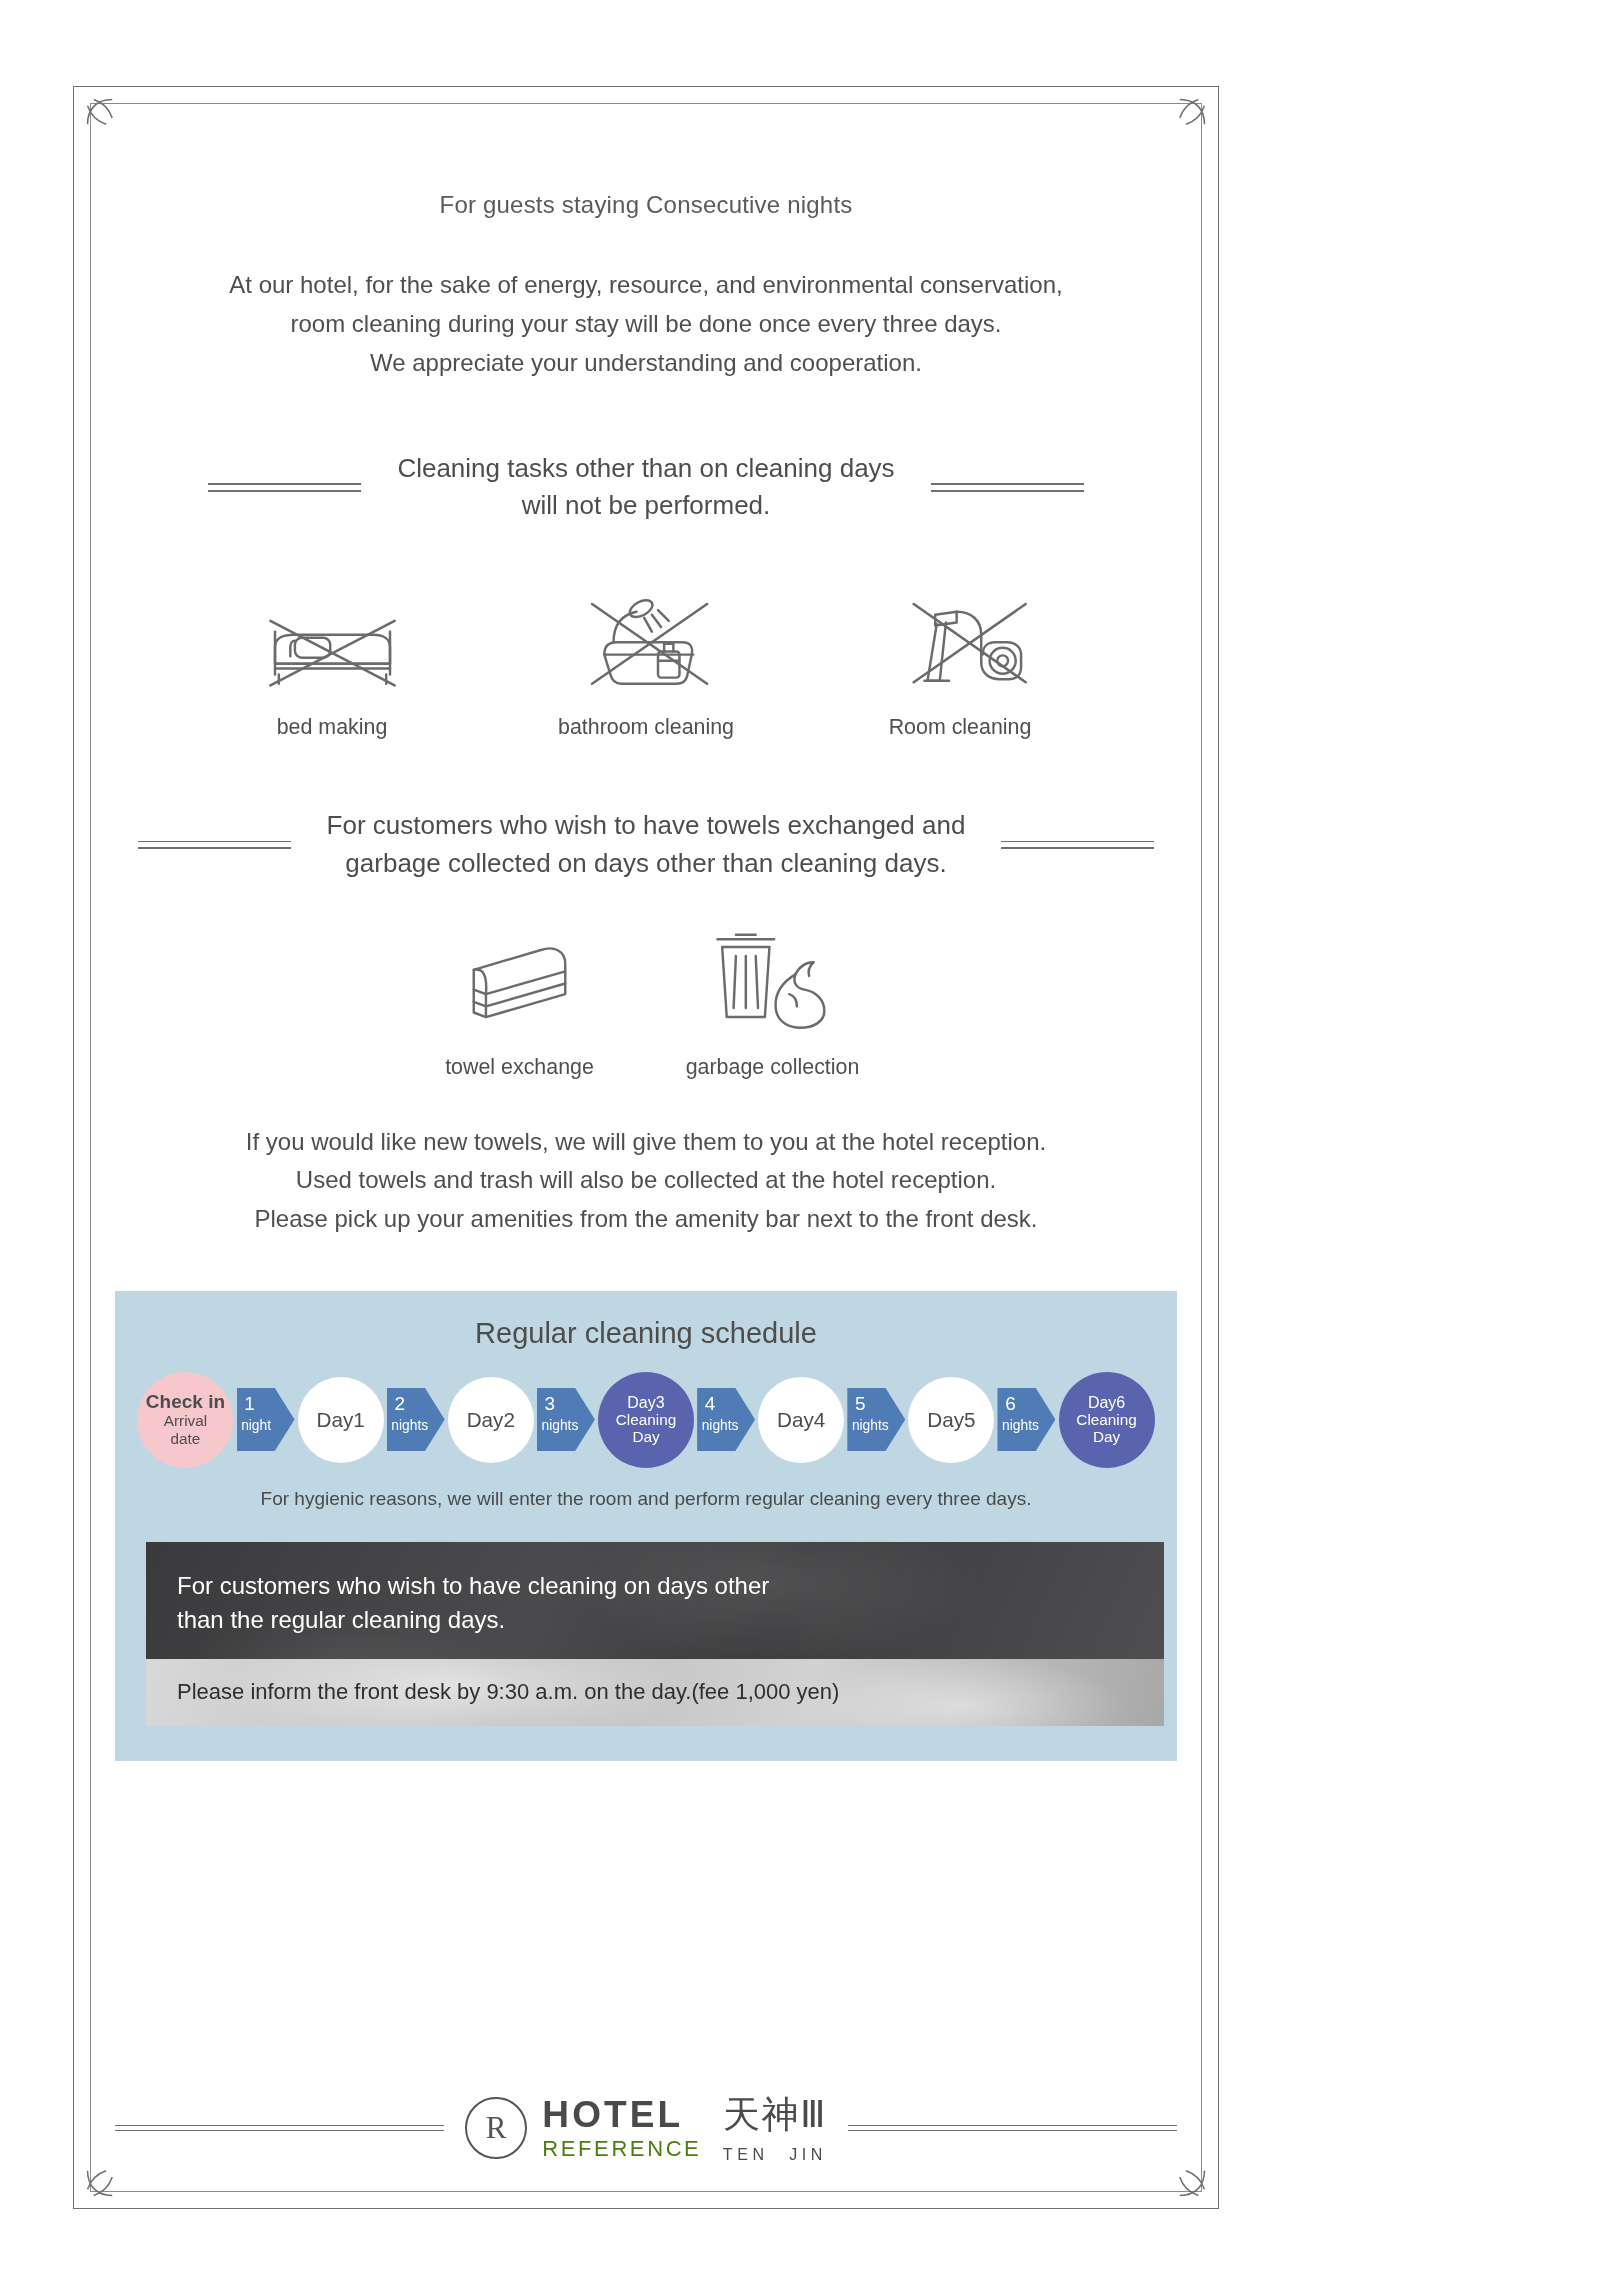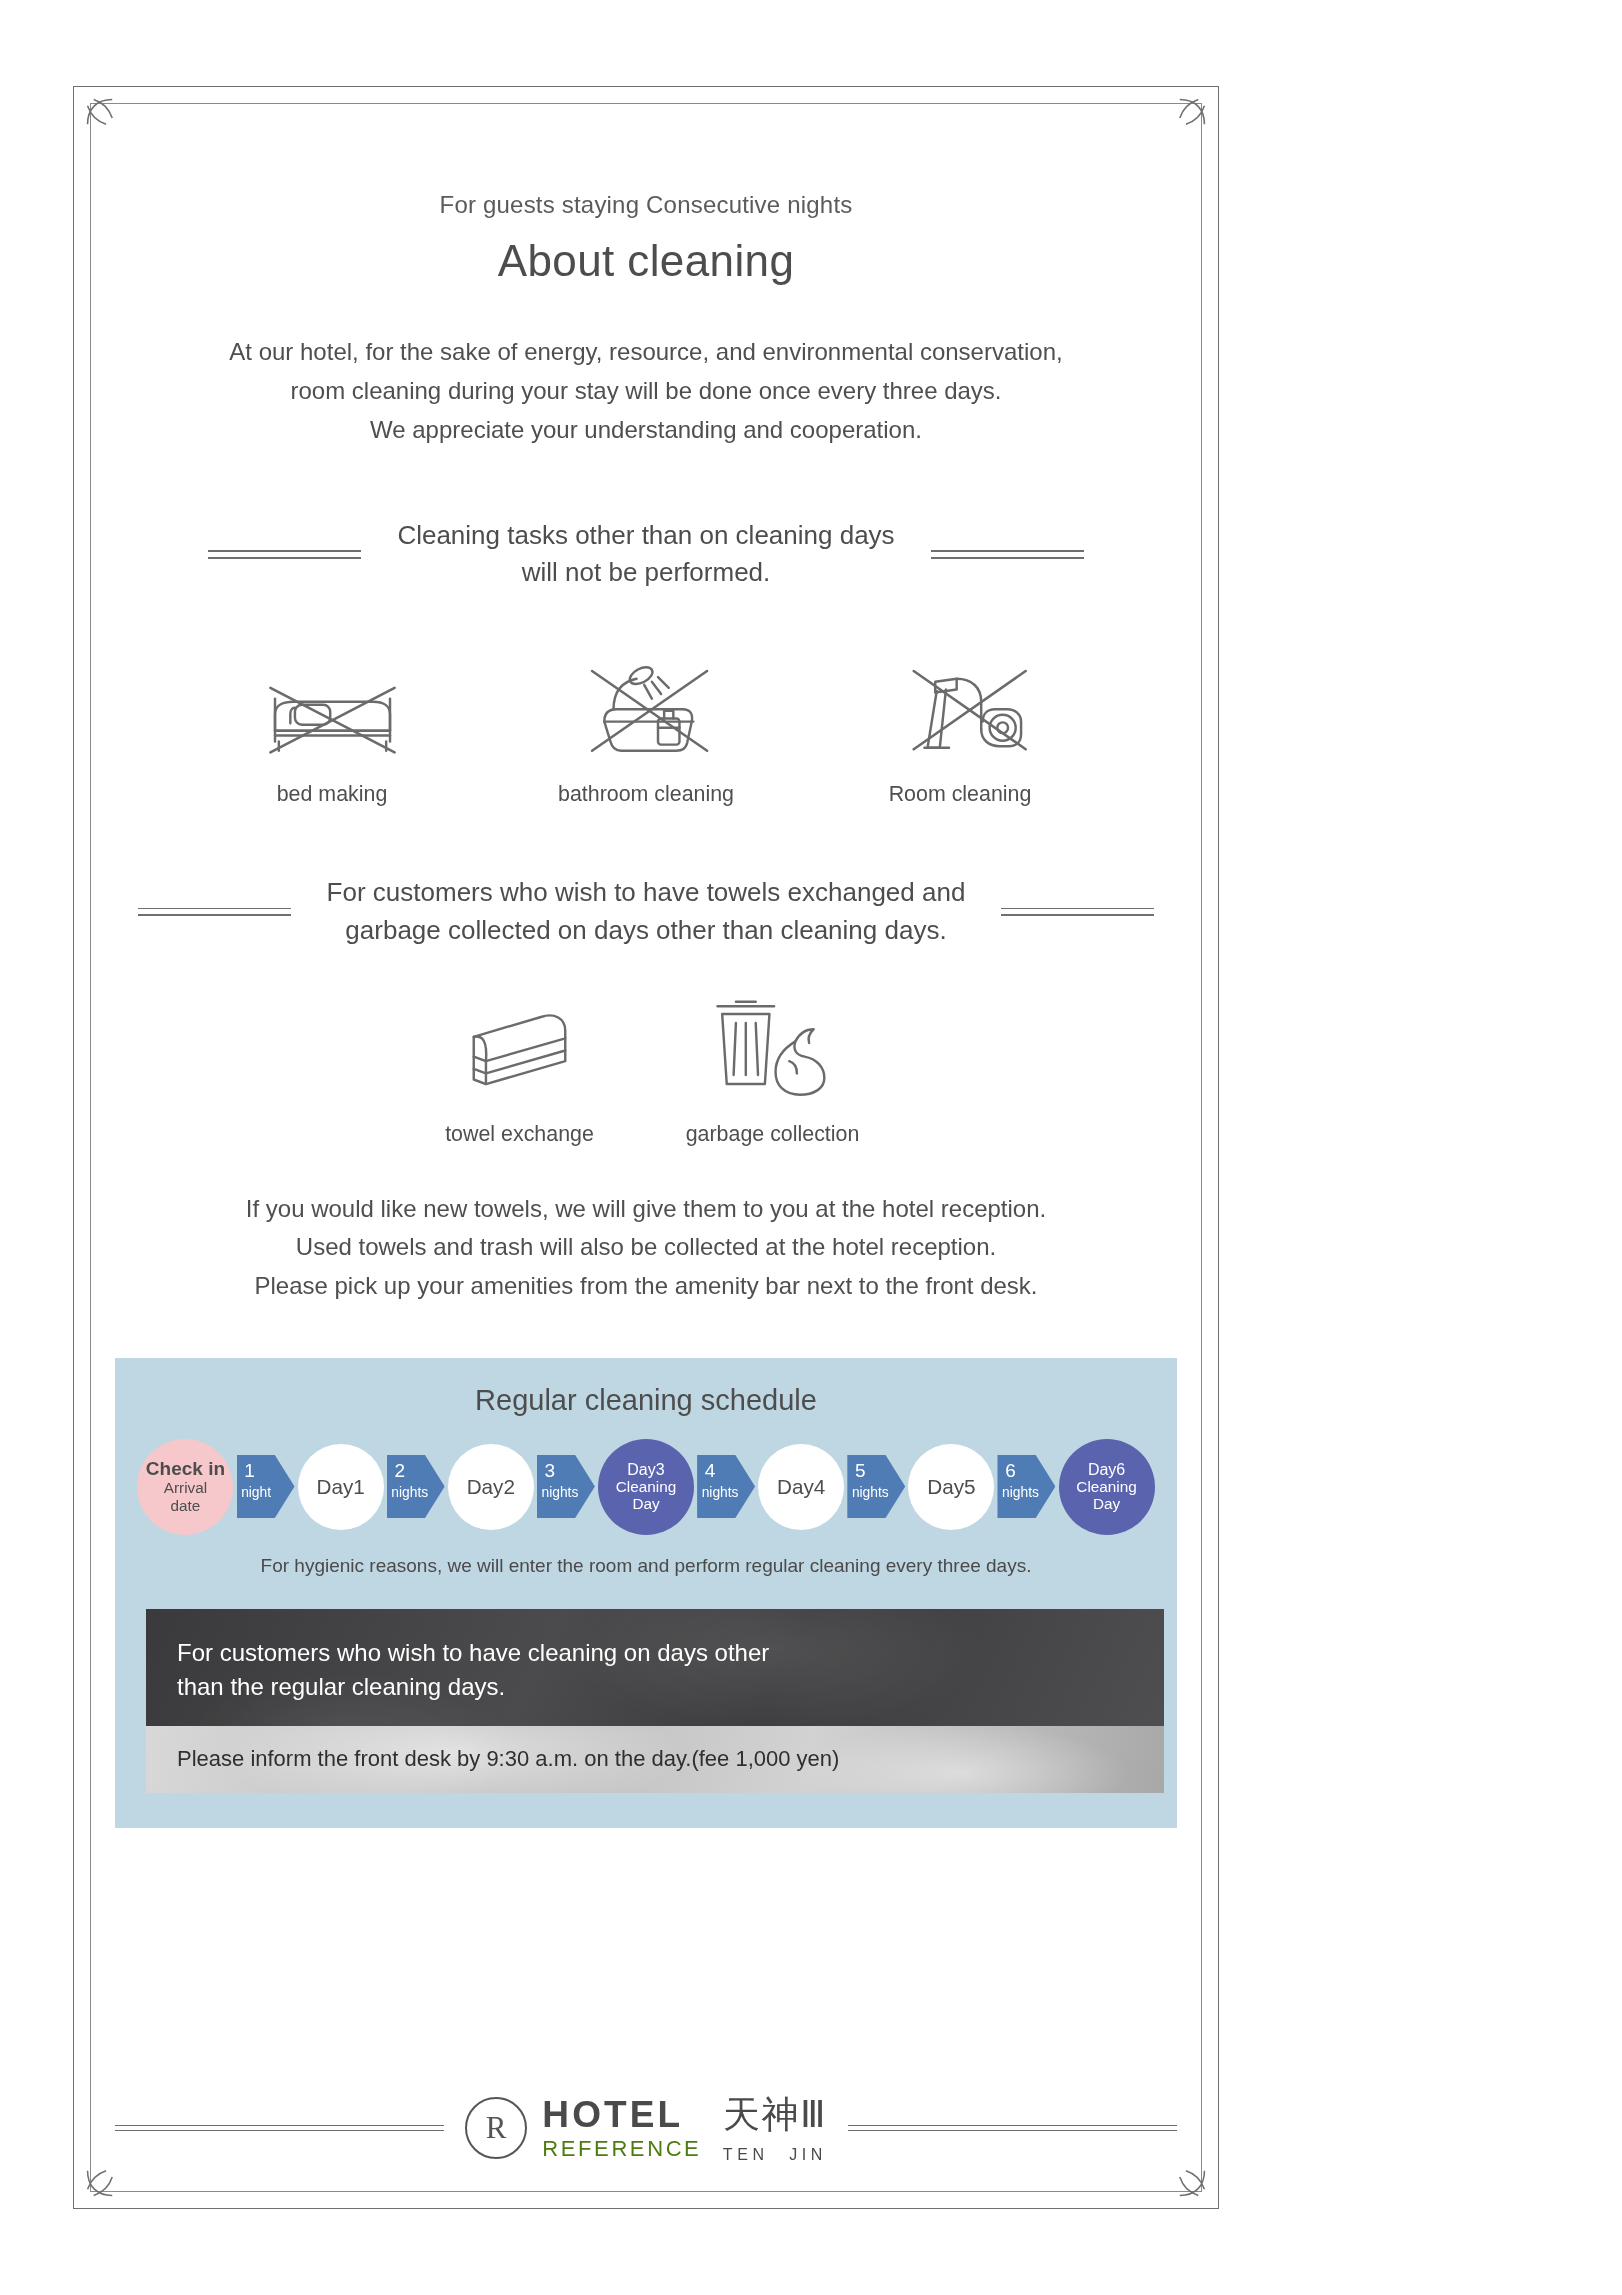--- a/index.html
+++ b/index.html
@@ -301,21 +301,20 @@
     <svg width="54" height="54" viewBox="0 0 70 70">
       <path d="M2 34 C2 14 14 2 34 2" fill="none" stroke="#6f6f6f" stroke-width="2"></path>
       <path d="M10 2 C22 6 30 14 34 26" fill="none" stroke="#6f6f6f" stroke-width="2"></path>
       <path d="M2 10 C6 22 14 30 26 34" fill="none" stroke="#6f6f6f" stroke-width="2"></path>
     </svg>
   </div>
 
   <div class="content">
 
     <div class="eyebrow">For guests staying Consecutive nights</div>
-    <div class="title">About cleaning</div>
 
     <div class="intro">
       <div>At our hotel, for the sake of energy, resource, and environmental conservation,</div>
       <div>room cleaning during your stay will be done once every three days.</div>
       <div>We appreciate your understanding and cooperation.</div>
     </div>
 
     <div class="rule-head">
       <div class="lines">
           <div class="l"></div>

